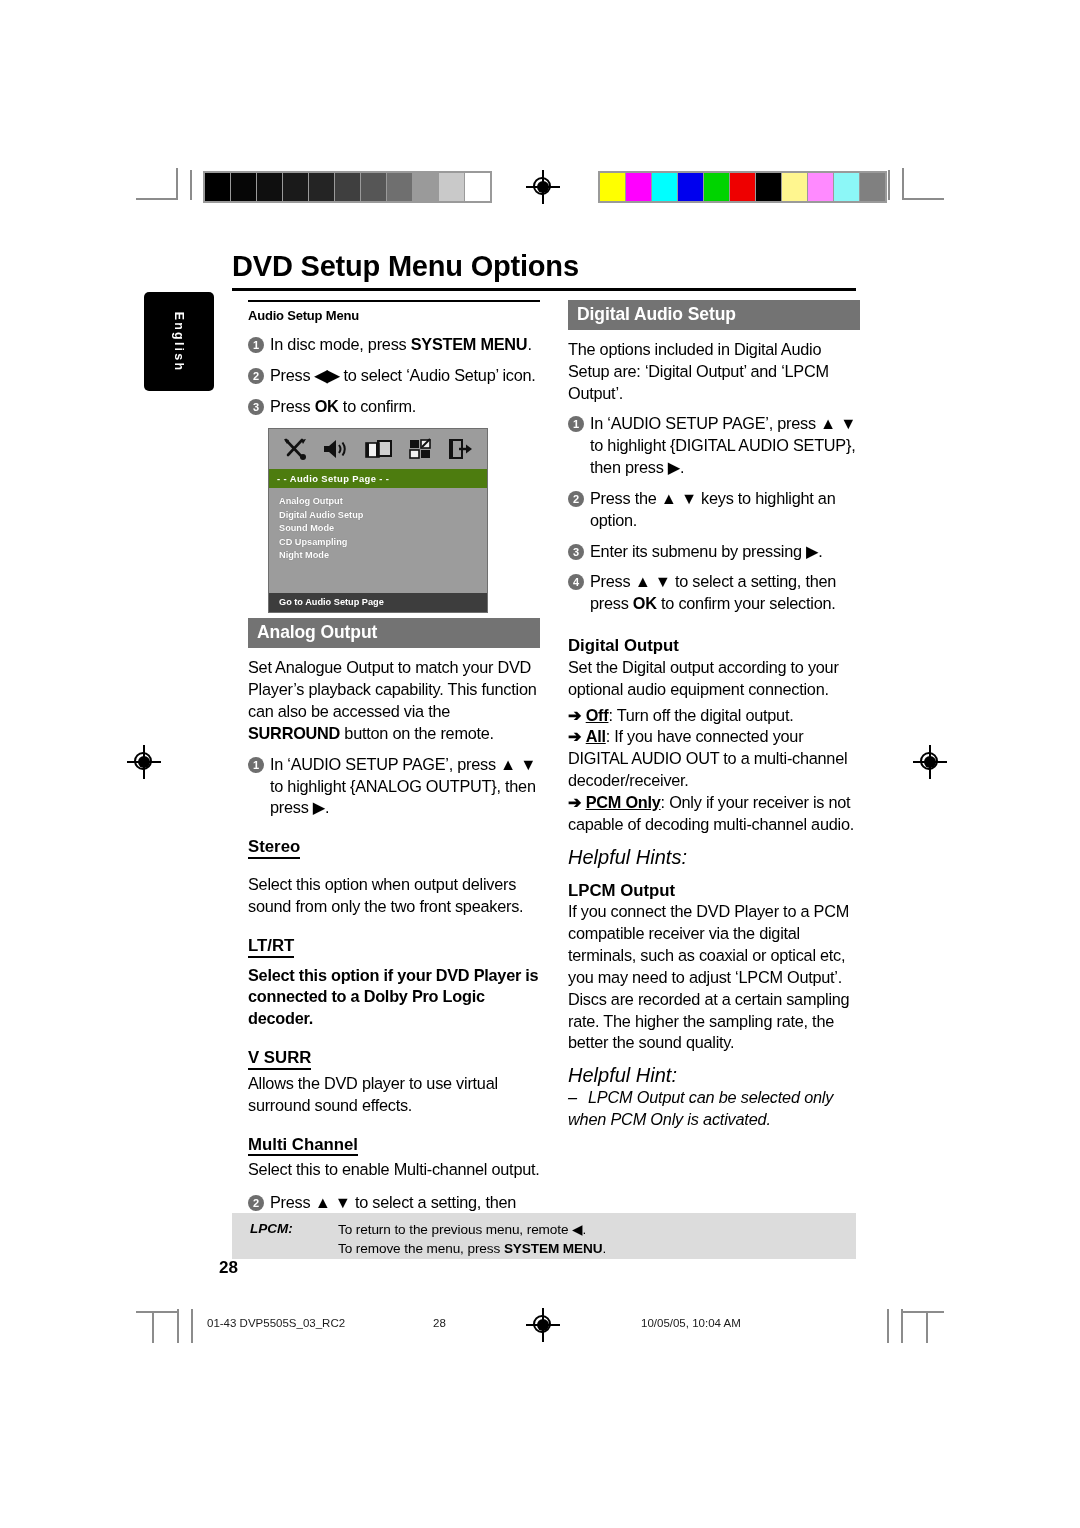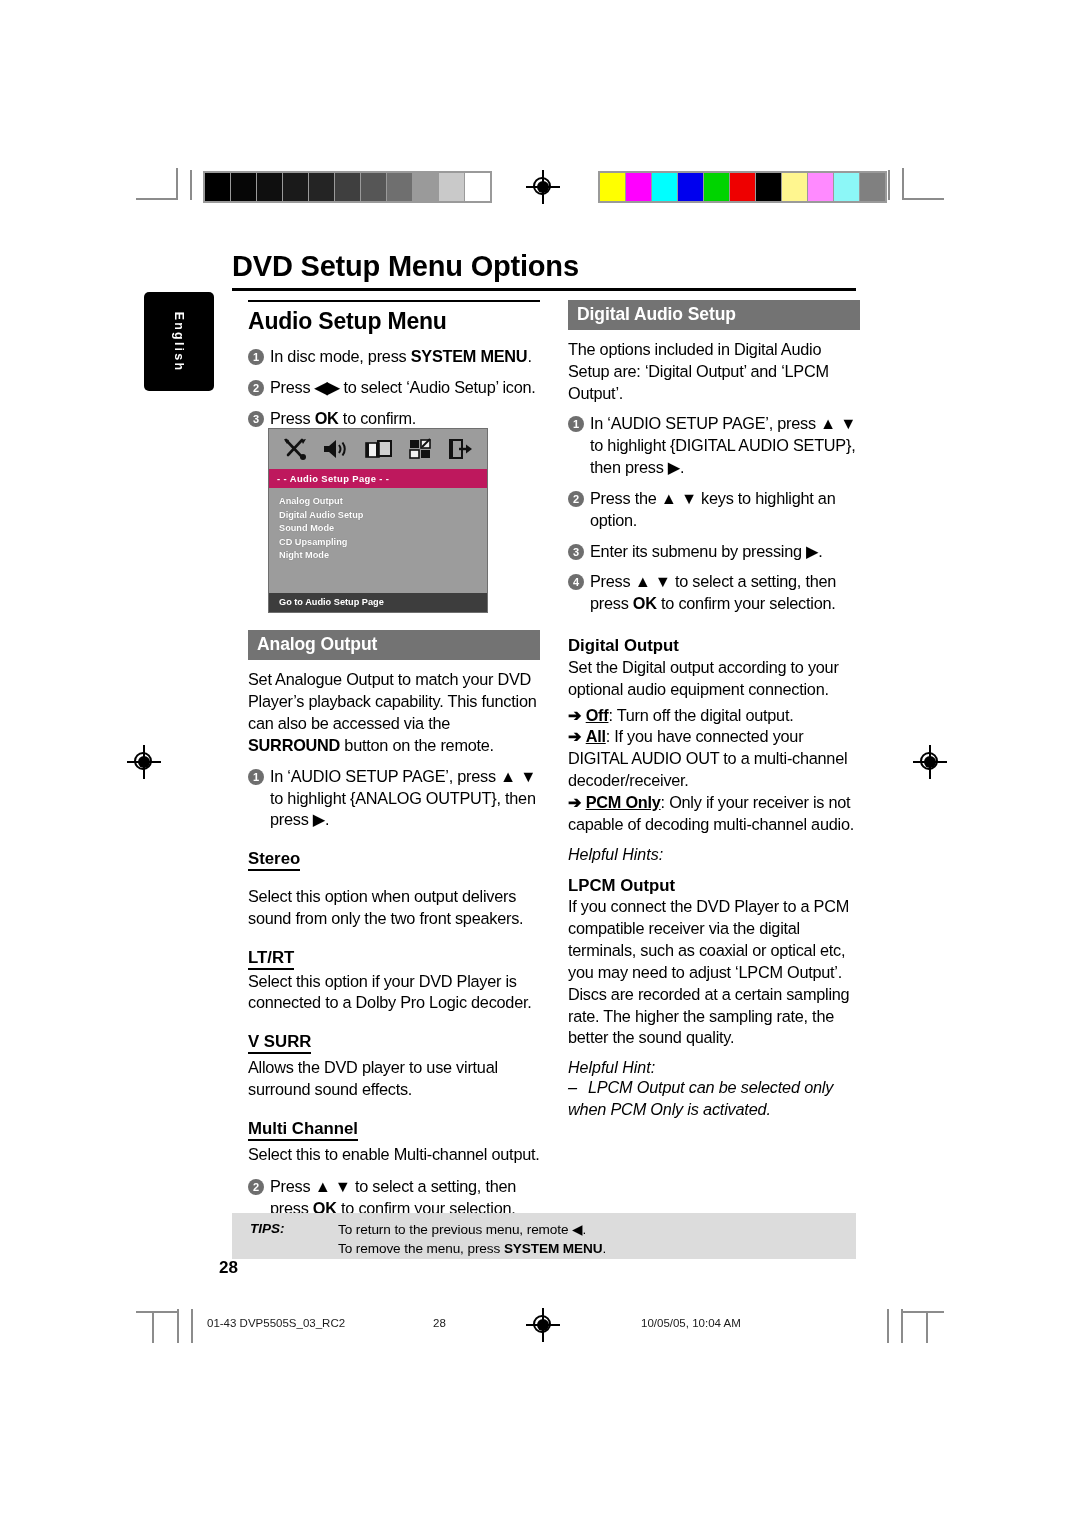--- a/index.html
+++ b/index.html
@@ -87,21 +87,21 @@
   }
 
   .col { position: absolute; width: 292px; }
   .col-left  { left: 248px; top: 300px; }
   .col-right { left: 568px; top: 300px; }
 
   .sec-rule {
     height: 2px; background: #000; margin-bottom: 6px;
   }
   h2.sec-plain {
-    font-size: 23px;
+    font-size: 13px;
     font-weight: bold;
     margin: 0 0 11px 0;
     letter-spacing: -0.2px;
   }
   h2.sec-band {
     font-size: 17.5px;
     font-weight: bold;
     color: #ffffff;
     background: #737373;
     margin: 0 0 9px 0;
@@ -148,21 +148,21 @@
     margin-right: 6px;
     margin-top: 3px;
   }
   .step-txt { flex: 1 1 auto; }
 
   b.kw { font-weight: bold; }
   .u { text-decoration: underline; font-weight: bold; }
   .arrow { font-weight: bold; }
 
   .hint-title {
-    font-size: 16px;
+    font-size: 20px;
     font-style: italic;
     margin: 10px 0 0 0;
   }
   .hint-body {
     font-size: 16.3px;
     font-style: italic;
     line-height: 1.34;
     margin: 0 0 6px 0;
     letter-spacing: -0.2px;
   }
@@ -179,21 +179,21 @@
   }
   .tv-icons {
     height: 40px;
     display: flex;
     align-items: center;
     justify-content: space-around;
     padding: 0 6px;
   }
   .tv-icons svg { display: block; }
   .tv-bar {
-    background: #be185d;
+    background: #4d7c0f;
     color: #fff;
     font-size: 9.4px;
     font-weight: bold;
     padding: 4px 0 4px 8px;
     letter-spacing: 0.4px;
   }
   .tv-list {
     padding: 7px 0 0 10px;
   }
   .tv-list div {
@@ -343,21 +343,21 @@
   <h2 class="sec-band">Analog Output</h2>
   <p class="body">Set Analogue Output to match your DVD Player’s playback capability. This function can also be accessed via the <b class="kw">SURROUND</b> button on the remote.</p>
   <div>
       <div class="step">
         <div class="step-num">1</div>
         <div class="step-txt">In ‘AUDIO SETUP PAGE’, press ▲ ▼ to highlight {ANALOG OUTPUT}, then press ▶.</div>
       </div>
     </div>
   <div id="analogOptions">
       <div class="subhead-wrap"><h3 class="subhead">Stereo</h3><p class="body" style="margin-top: 14px;">Select this option when output delivers sound from only the two front speakers.</p></div>
-      <div class="subhead-wrap"><h3 class="subhead">LT/RT</h3><p class="body" style="margin-top: 0;">Select this option if your DVD Player is connected to a Dolby Pro Logic decoder.</p></div>
+      <div class="subhead-wrap"><h3 class="subhead">LT/RT</h3><p class="body" style="margin-top: 6px; font-weight: bold;">Select this option if your DVD Player is connected to a Dolby Pro Logic decoder.</p></div>
       <div class="subhead-wrap"><h3 class="subhead">V SURR</h3><p class="body" style="margin-top: 2px;">Allows the DVD player to use virtual surround sound effects.</p></div>
       <div class="subhead-wrap"><h3 class="subhead">Multi Channel</h3><p class="body" style="margin-top: 2px;">Select this to enable Multi-channel output.</p></div>
     </div>
   <div style="margin-top:11px;">
       <div class="step">
         <div class="step-num">2</div>
         <div class="step-txt">Press ▲ ▼ to select a setting, then press <b class="kw">OK</b> to confirm your selection.</div>
       </div>
     </div>
 </div>
@@ -447,21 +447,21 @@
   <p class="body"><span class="arrow">➔</span> <span class="u">Off</span>: Turn off the digital output.<br><span class="arrow">➔</span> <span class="u">All</span>: If you have connected your DIGITAL AUDIO OUT to a multi-channel decoder/receiver.<br><span class="arrow">➔</span> <span class="u">PCM Only</span>: Only if your receiver is not capable of decoding multi-channel audio.</p>
   <p class="hint-title">Helpful Hints:</p>
 
   <h3 class="subhead nounder" style="margin-top:12px;">LPCM Output</h3>
   <p class="body">If you connect the DVD Player to a PCM compatible receiver via the digital terminals, such as coaxial or optical etc, you may need to adjust ‘LPCM Output’. Discs are recorded at a certain sampling rate. The higher the sampling rate, the better the sound quality.</p>
   <p class="hint-title">Helpful Hint:</p>
   <p class="hint-body"><span class="dash">–</span><span>LPCM Output can be selected only when PCM Only is activated.</span></p>
 </div>
 
 <div class="tips">
-  <div class="tips-label">TIPS:</div>
+  <div class="tips-label">LPCM:</div>
   <div class="tips-lines">
     <div>To return to the previous menu, remote ◀.</div>
     <div>To remove the menu, press <b class="kw">SYSTEM MENU</b>.</div>
   </div>
 </div>
 
 <div class="page-num">28</div>
 
 <div class="cm-rule crop-mark" style="left:136px; top:1311px; width:42px; height:2px;"></div>
 <div class="cm-rule crop-mark" style="left:152px; top:1311px; width:2px; height:32px;"></div>

